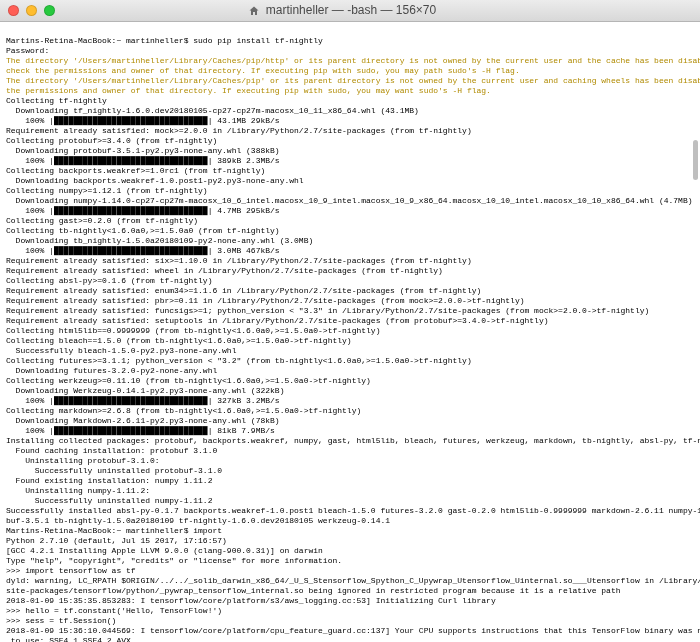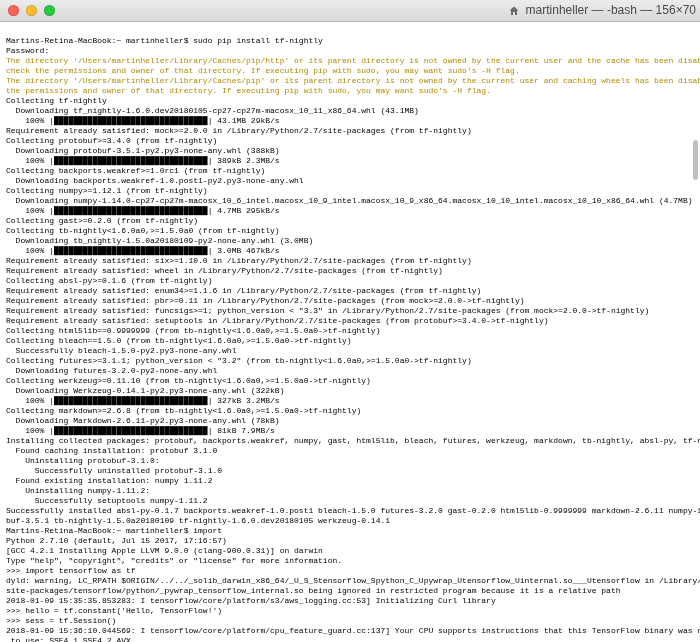--- a/index.html
+++ b/index.html
@@ -23,28 +23,28 @@
     padding: 0 8px;
     position: relative;
   }
   .traffic-lights { display: flex; gap: 7px; align-items: center; }
   .light { width: 11px; height: 11px; border-radius: 50%; border: 0.5px solid rgba(0,0,0,.15); }
   .red    { background: #ff5f56; }
   .yellow { background: #ffbd2e; }
   .green  { background: #27c93f; }
   .title-center {
     position: absolute;
-    left: 0; right: 4px;
+    left: 0; right: 16px;
     text-align: center;
     font-family: -apple-system, "Helvetica Neue", Arial, sans-serif;
     font-size: 12px;
     color: #4a4a4a;
     display: flex;
     align-items: center;
-    justify-content: flex-end;
+    justify-content: center;
     gap: 6px;
     pointer-events: none;
   }
   .home-icon svg { width: 12px; height: 12px; display: block; }
 
   .term {
     padding: 4px 6px 6px 6px;
     white-space: pre;
     color: #000;
     overflow: hidden;
@@ -77,21 +77,21 @@
         </svg>
     </span>
     <span>martinheller — -bash — 156×70</span>
   </div>
 </div>
 
 <div class="term">
 <span>Martins-Retina-MacBook:~ martinheller$</span> <span>sudo pip install tf-nightly</span>
 <span>Password:</span>
 <span class="warn">The directory '/Users/martinheller/Library/Caches/pip/http' or its parent directory is not owned by the current user and the cache has been disabled. Please</span>
-<span class="warn">check the permissions and owner of that directory. If executing pip with sudo, you may want sudo's -H flag.</span>
+<span class="warn">check the permissions and owner of that directory. If executing pip with sudo, you may path sudo's -H flag.</span>
 <span class="warn">The directory '/Users/martinheller/Library/Caches/pip' or its parent directory is not owned by the current user and caching wheels has been disabled. check</span>
 <span class="warn">the permissions and owner of that directory. If executing pip with sudo, you may want sudo's -H flag.</span>
 <span>Collecting tf-nightly</span>
 <span>  Downloading tf_nightly-1.6.0.dev20180105-cp27-cp27m-macosx_10_11_x86_64.whl (43.1MB)</span>
 <span class="bar">    100% |████████████████████████████████| 43.1MB 29kB/s</span>
 <span>Requirement already satisfied: mock&gt;=2.0.0 in /Library/Python/2.7/site-packages (from tf-nightly)</span>
 <span>Collecting protobuf&gt;=3.4.0 (from tf-nightly)</span>
 <span>  Downloading protobuf-3.5.1-py2.py3-none-any.whl (388kB)</span>
 <span class="bar">    100% |████████████████████████████████| 389kB 2.3MB/s</span>
 <span>Collecting backports.weakref&gt;=1.0rc1 (from tf-nightly)</span>
@@ -120,21 +120,21 @@
 <span class="bar">    100% |████████████████████████████████| 327kB 3.2MB/s</span>
 <span>Collecting markdown&gt;=2.6.8 (from tb-nightly&lt;1.6.0a0,&gt;=1.5.0a0-&gt;tf-nightly)</span>
 <span>  Downloading Markdown-2.6.11-py2.py3-none-any.whl (78kB)</span>
 <span class="bar">    100% |████████████████████████████████| 81kB 7.9MB/s</span>
 <span>Installing collected packages: protobuf, backports.weakref, numpy, gast, html5lib, bleach, futures, werkzeug, markdown, tb-nightly, absl-py, tf-nightly</span>
 <span>  Found caching installation: protobuf 3.1.0</span>
 <span>    Uninstalling protobuf-3.1.0:</span>
 <span>      Successfully uninstalled protobuf-3.1.0</span>
 <span>  Found existing installation: numpy 1.11.2</span>
 <span>    Uninstalling numpy-1.11.2:</span>
-<span>      Successfully setuptools numpy-1.11.2</span>
+<span>      Successfully uninstalled numpy-1.11.2</span>
 <span>Successfully installed absl-py-0.1.7 backports.weakref-1.0.post1 bleach-1.5.0 futures-3.2.0 gast-0.2.0 html5lib-0.9999999 markdown-2.6.11 numpy-1.14.0 proto</span>
 <span>buf-3.5.1 tb-nightly-1.5.0a20180109 tf-nightly-1.6.0.dev20180105 werkzeug-0.14.1</span>
 <span>Martins-Retina-MacBook:~ martinheller$</span> <span>import</span>
 <span>Python 2.7.10 (default, Jul 15 2017, 17:16:57)</span>
 <span>[GCC 4.2.1 Installing Apple LLVM 9.0.0 (clang-900.0.31)] on darwin</span>
 <span>Type "help", "copyright", "credits" or "license" for more information.</span>
 <span>&gt;&gt;&gt; import tensorflow as tf</span>
 <span>dyld: warning, LC_RPATH $ORIGIN/../../_solib_darwin_x86_64/_U_S_Stensorflow_Spython_C_Upywrap_Utensorflow_Uinternal.so___Utensorflow in /Library/Python/2.7/</span>
 <span>site-packages/tensorflow/python/_pywrap_tensorflow_internal.so being ignored in restricted program because it is a relative path</span>
 <span>2018-01-09 15:35:35.853283: I tensorflow/core/platform/s3/aws_logging.cc:53] Initializing Curl library</span>

